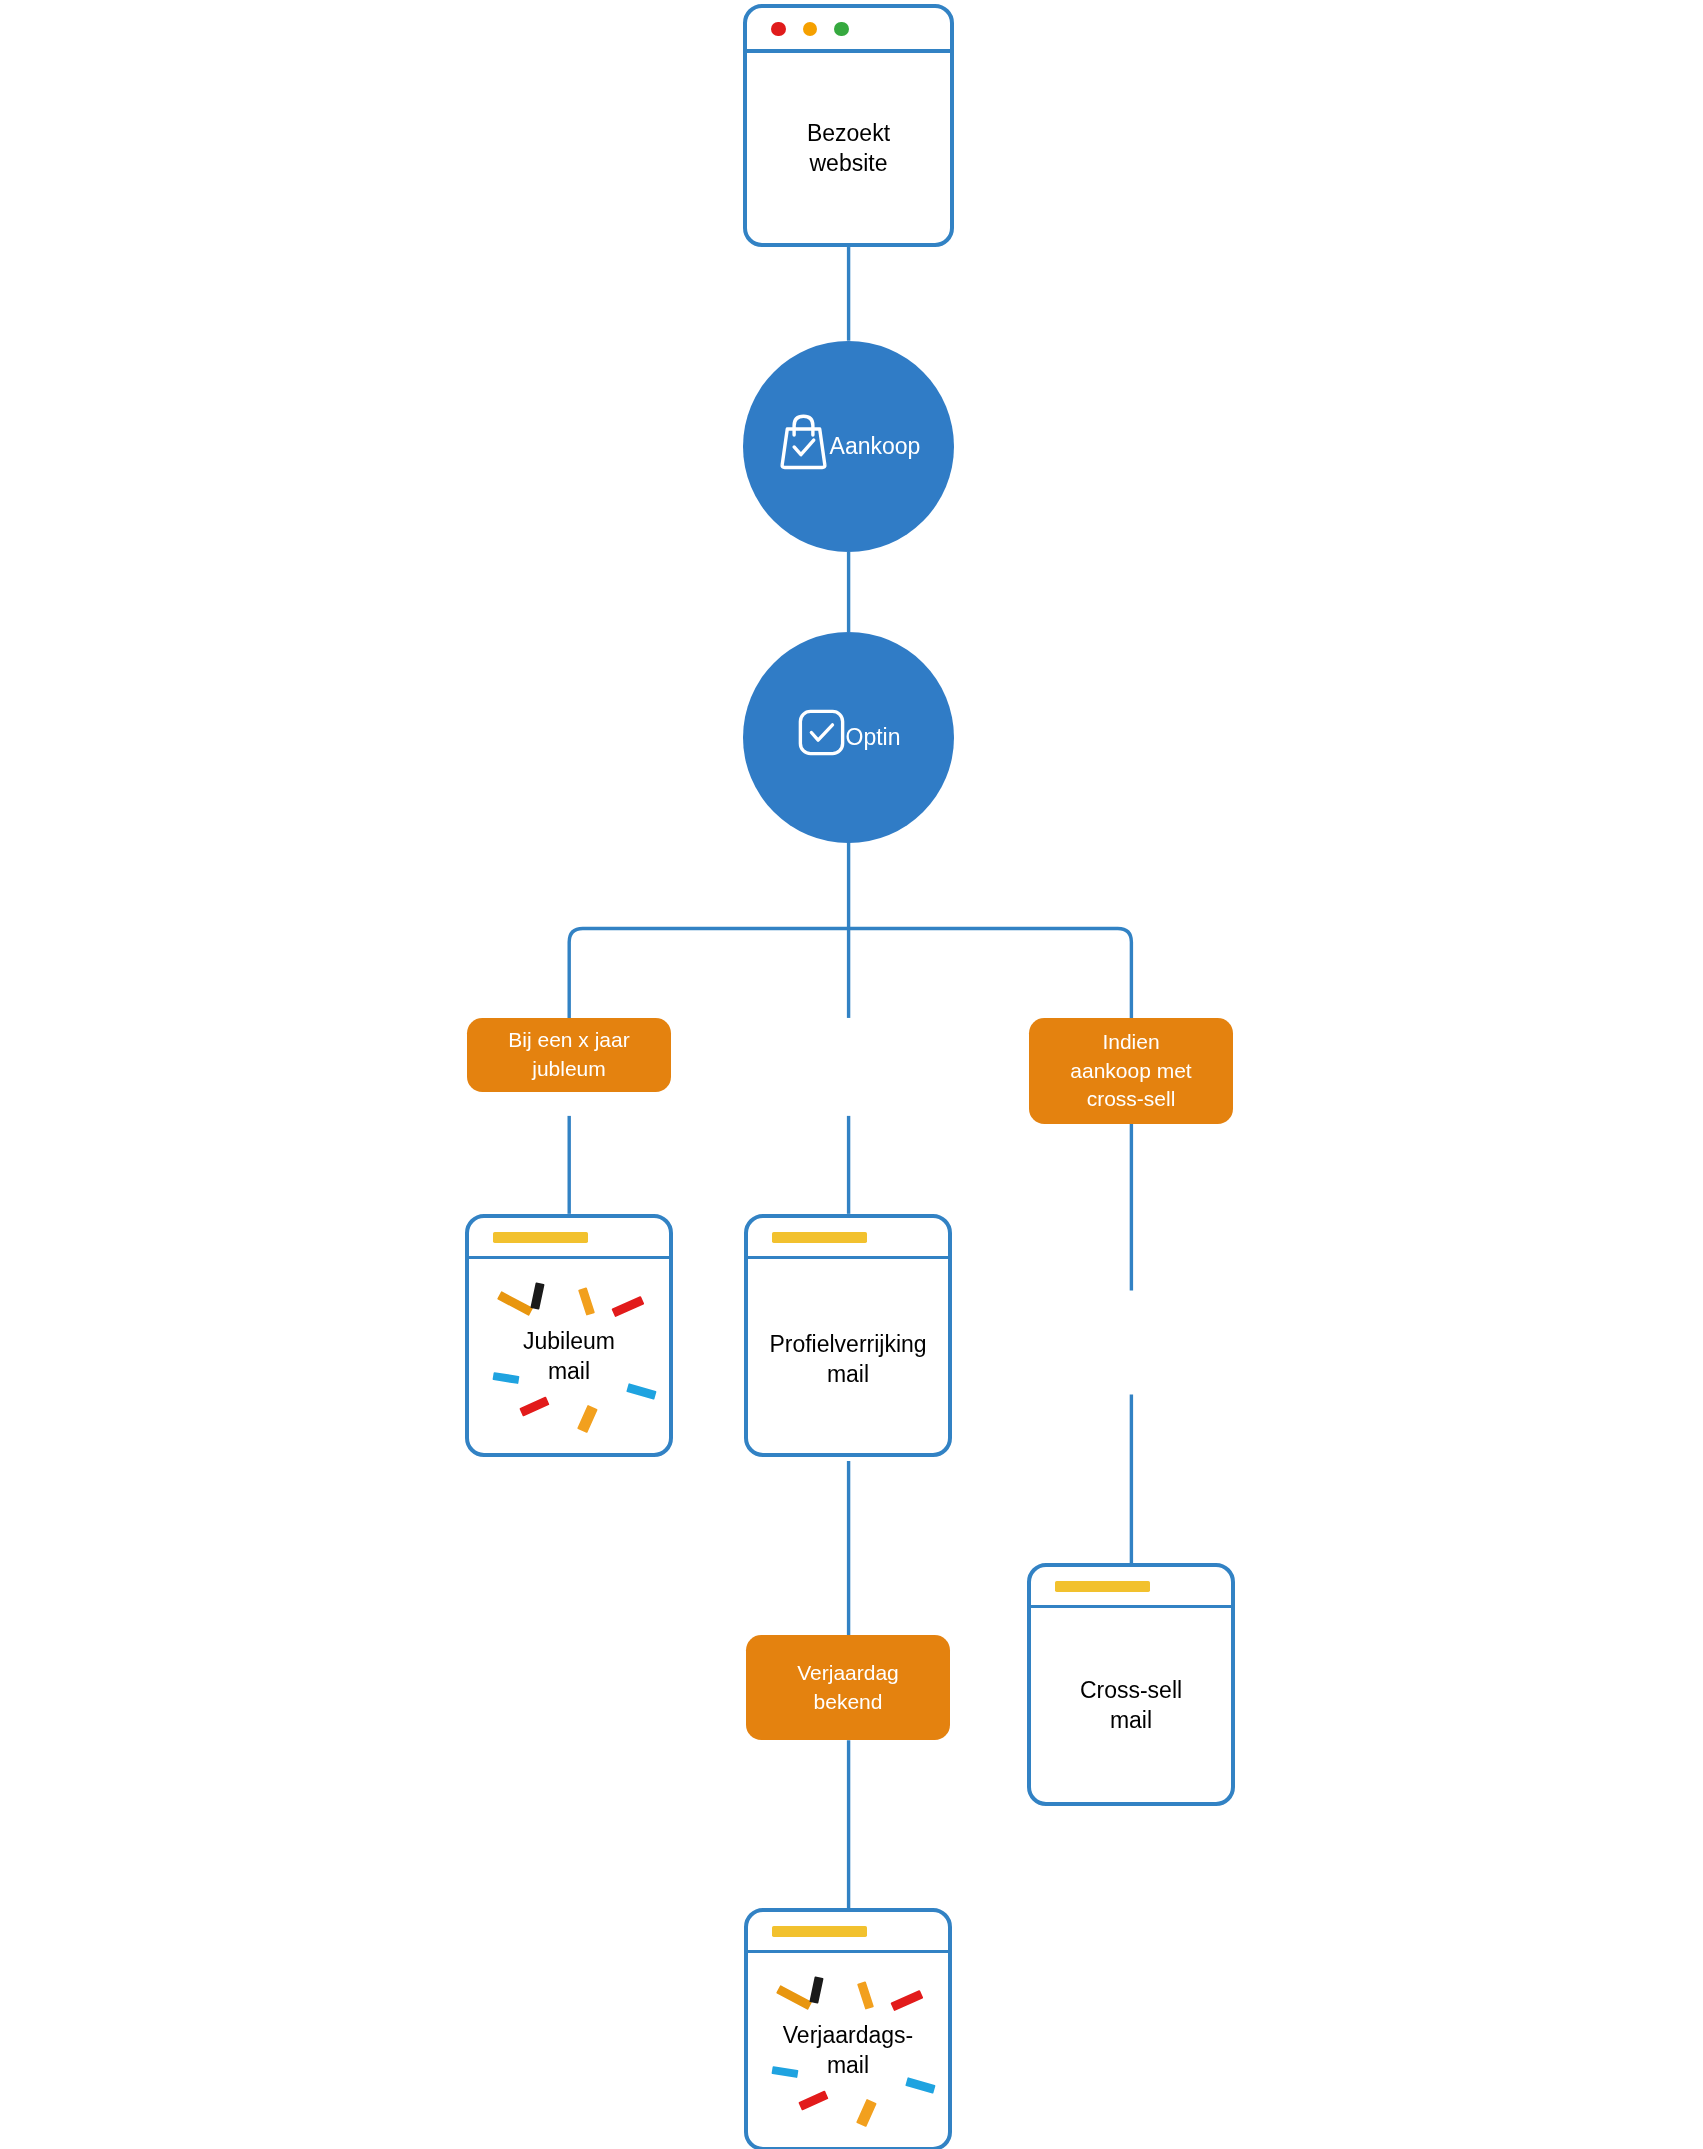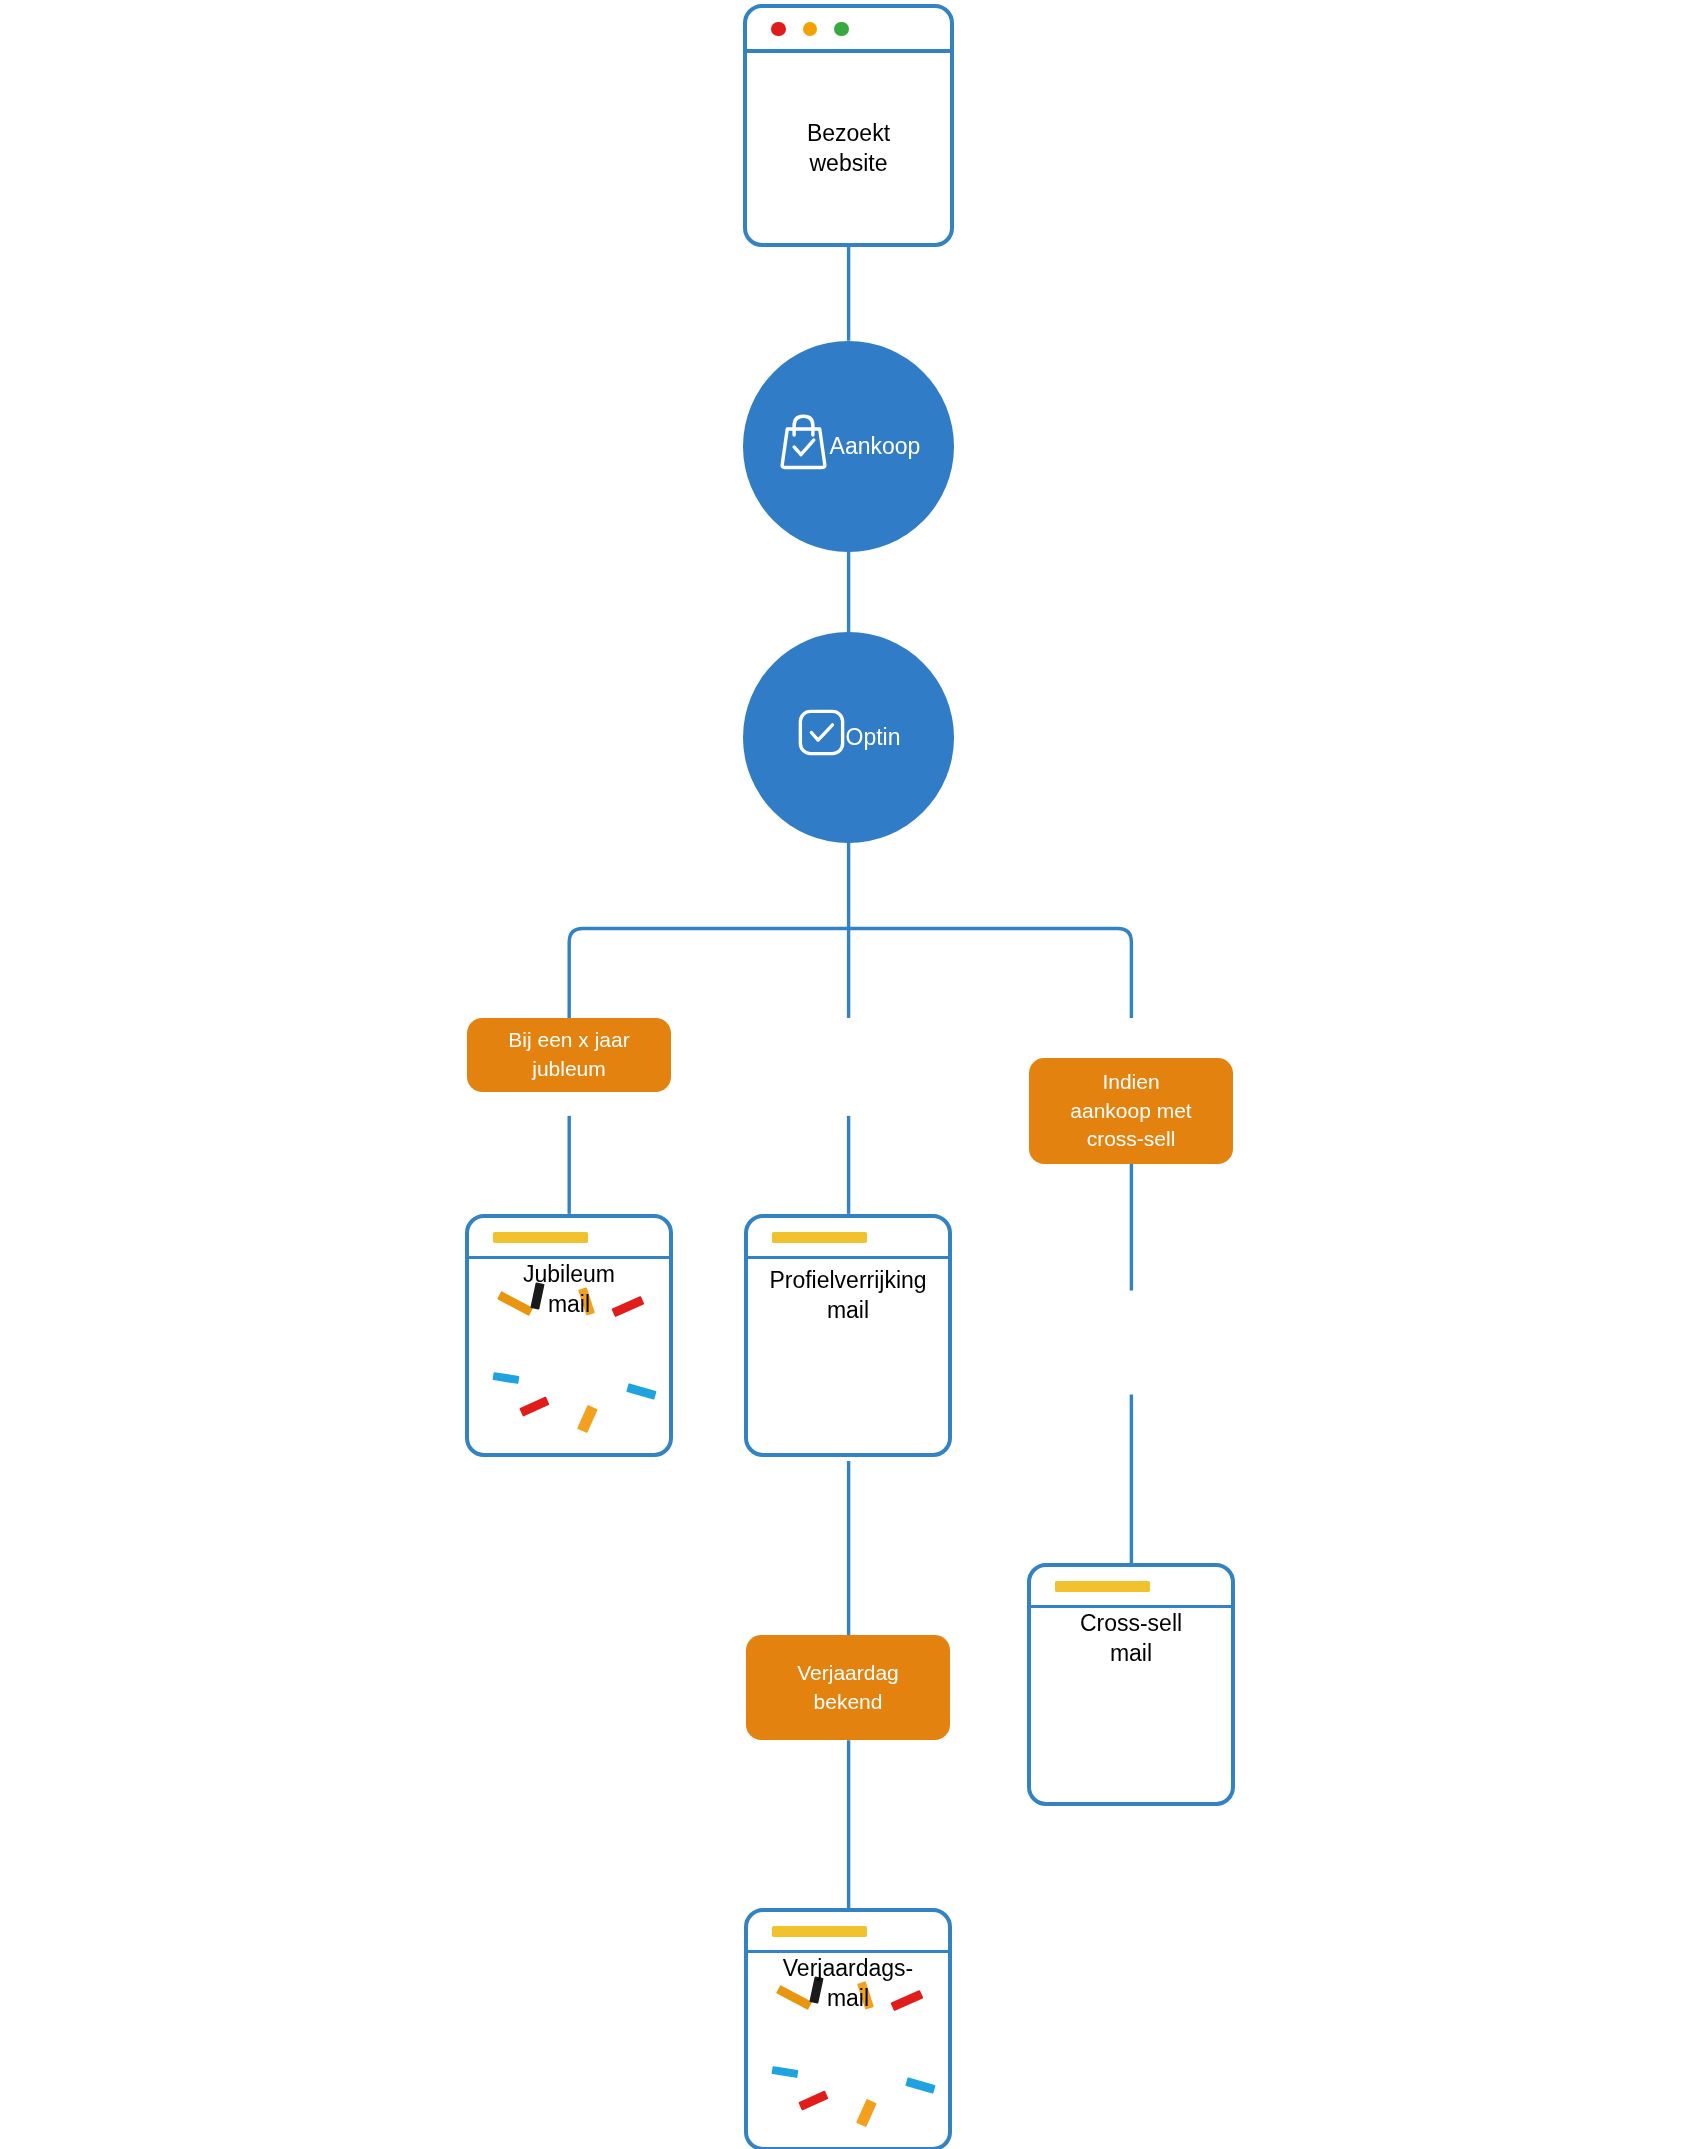--- a/index.html
+++ b/index.html
@@ -129,21 +129,21 @@
   .mailcard-stripe {
     width: 95px;
     height: 11px;
     border-radius: 1.7px;
     background: #F2C12E;
   }
   .mailcard-body {
     flex: 1 1 auto;
     position: relative;
     display: flex;
-    align-items: flex-start;
+    align-items: center;
     justify-content: center;
   }
   
   .confetti {
     position: absolute;
     left: 0; top: 0; right: 0; bottom: 0;
     z-index: 1;
   }
   .confetti i {
     position: absolute;
@@ -215,21 +215,21 @@
     </span>
     <span class="circle-label">Optin</span>
   </div>
 
   <div class="node pill" style="left:467px; top:1018px; width:204px; height:74px;">
     <span class="pill-label">Bij een x jaar
 jubleum</span>
   </div>
 
 
-  <div class="node pill" style="left:1029px; top:1018px; width:204px; height:106px;margin-top:40px;">
+  <div class="node pill" style="left:1029px; top:1018px; width:204px; height:106px;">
     <span class="pill-label">Indien
 aankoop met
 cross-sell</span>
   </div>
 
   <div class="node mailcard" style="left:465px; top:1214px; width:208px; height:243px;">
     <div class="mailcard-bar">
       <span class="mailcard-stripe"></span>
     </div>
     <div class="mailcard-body">

